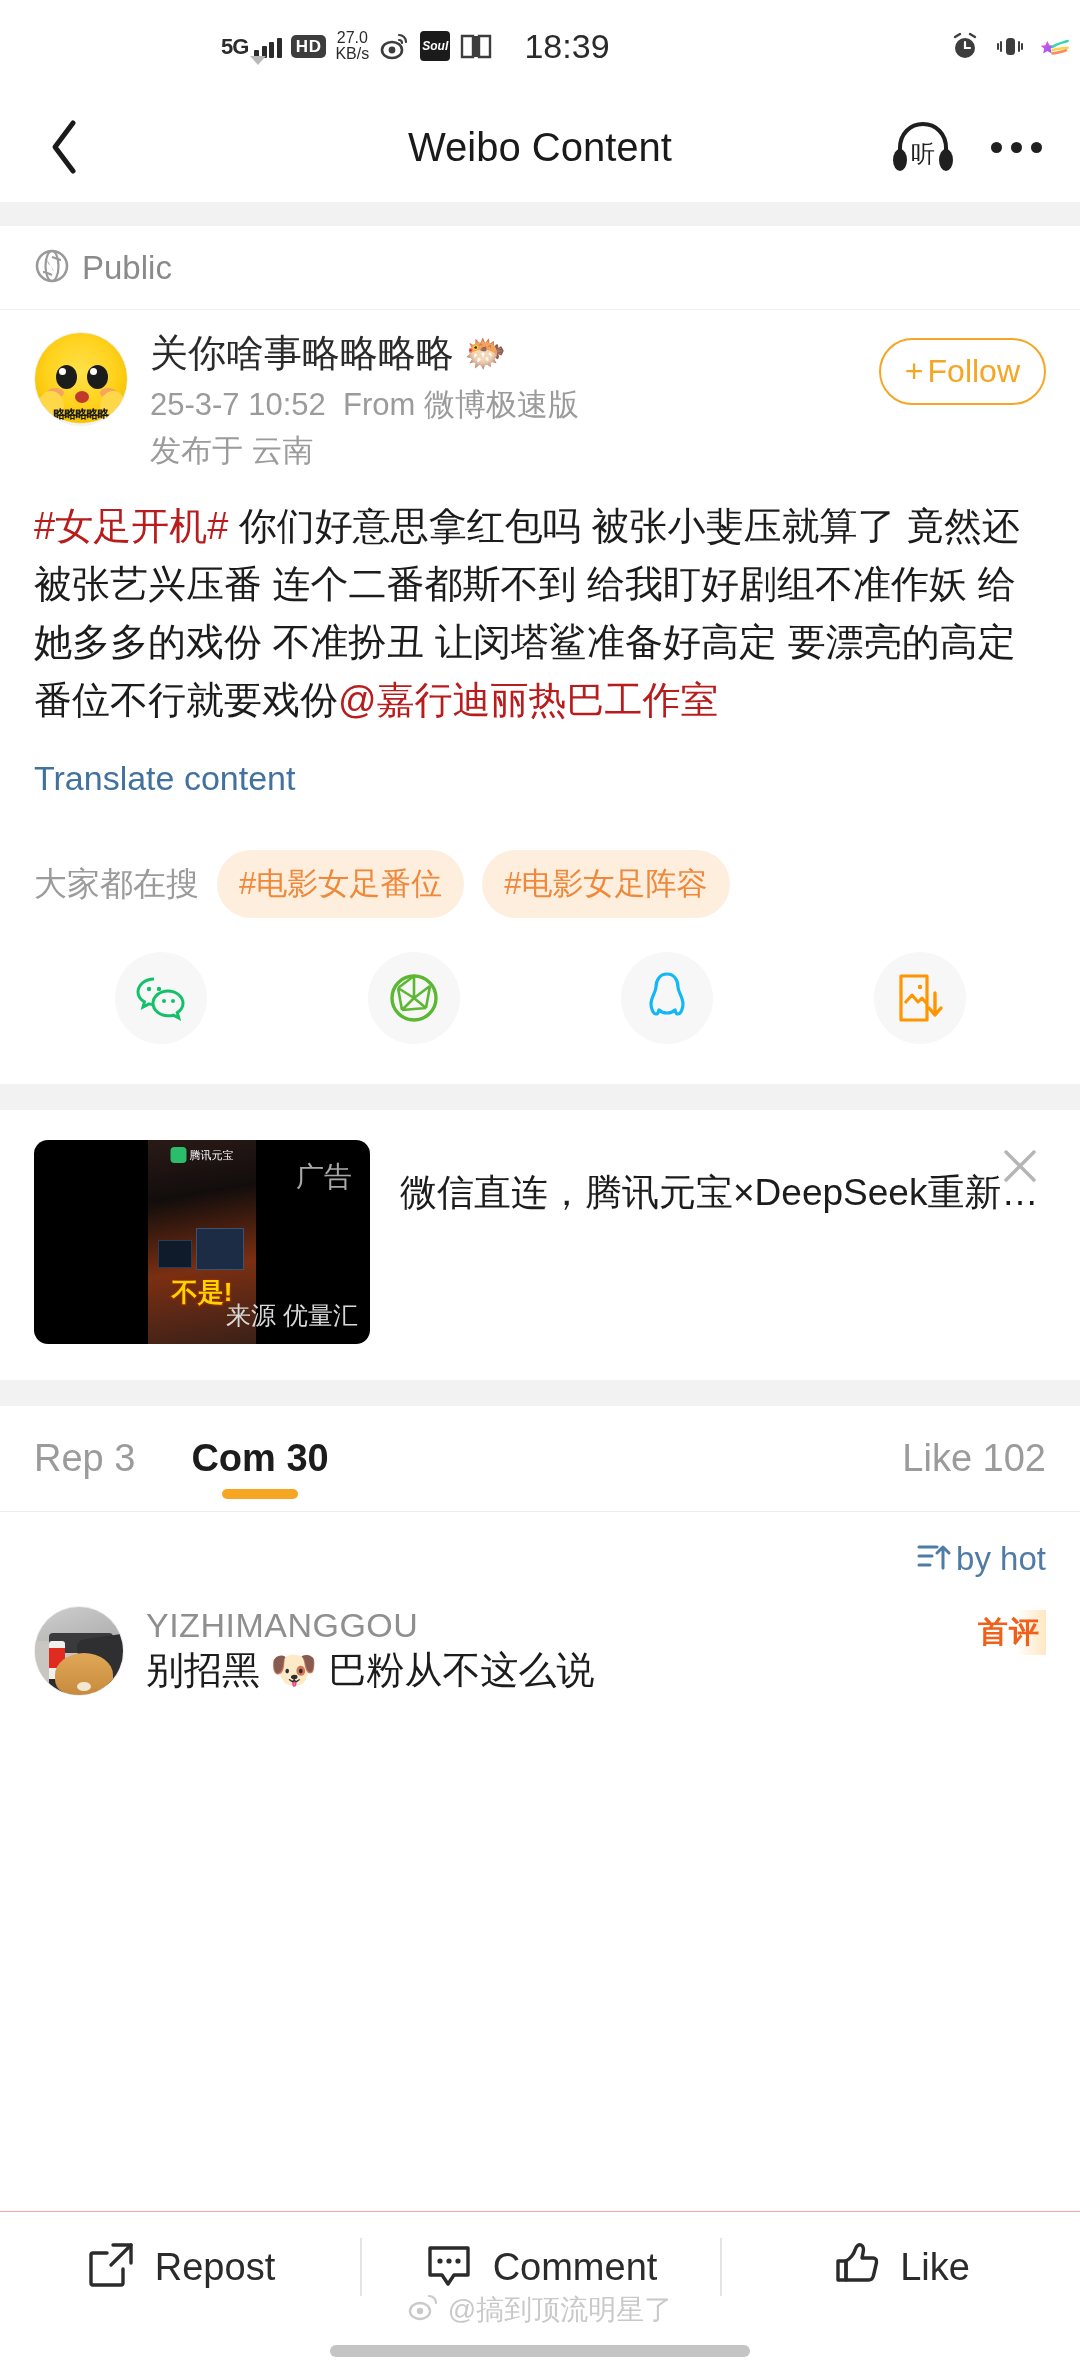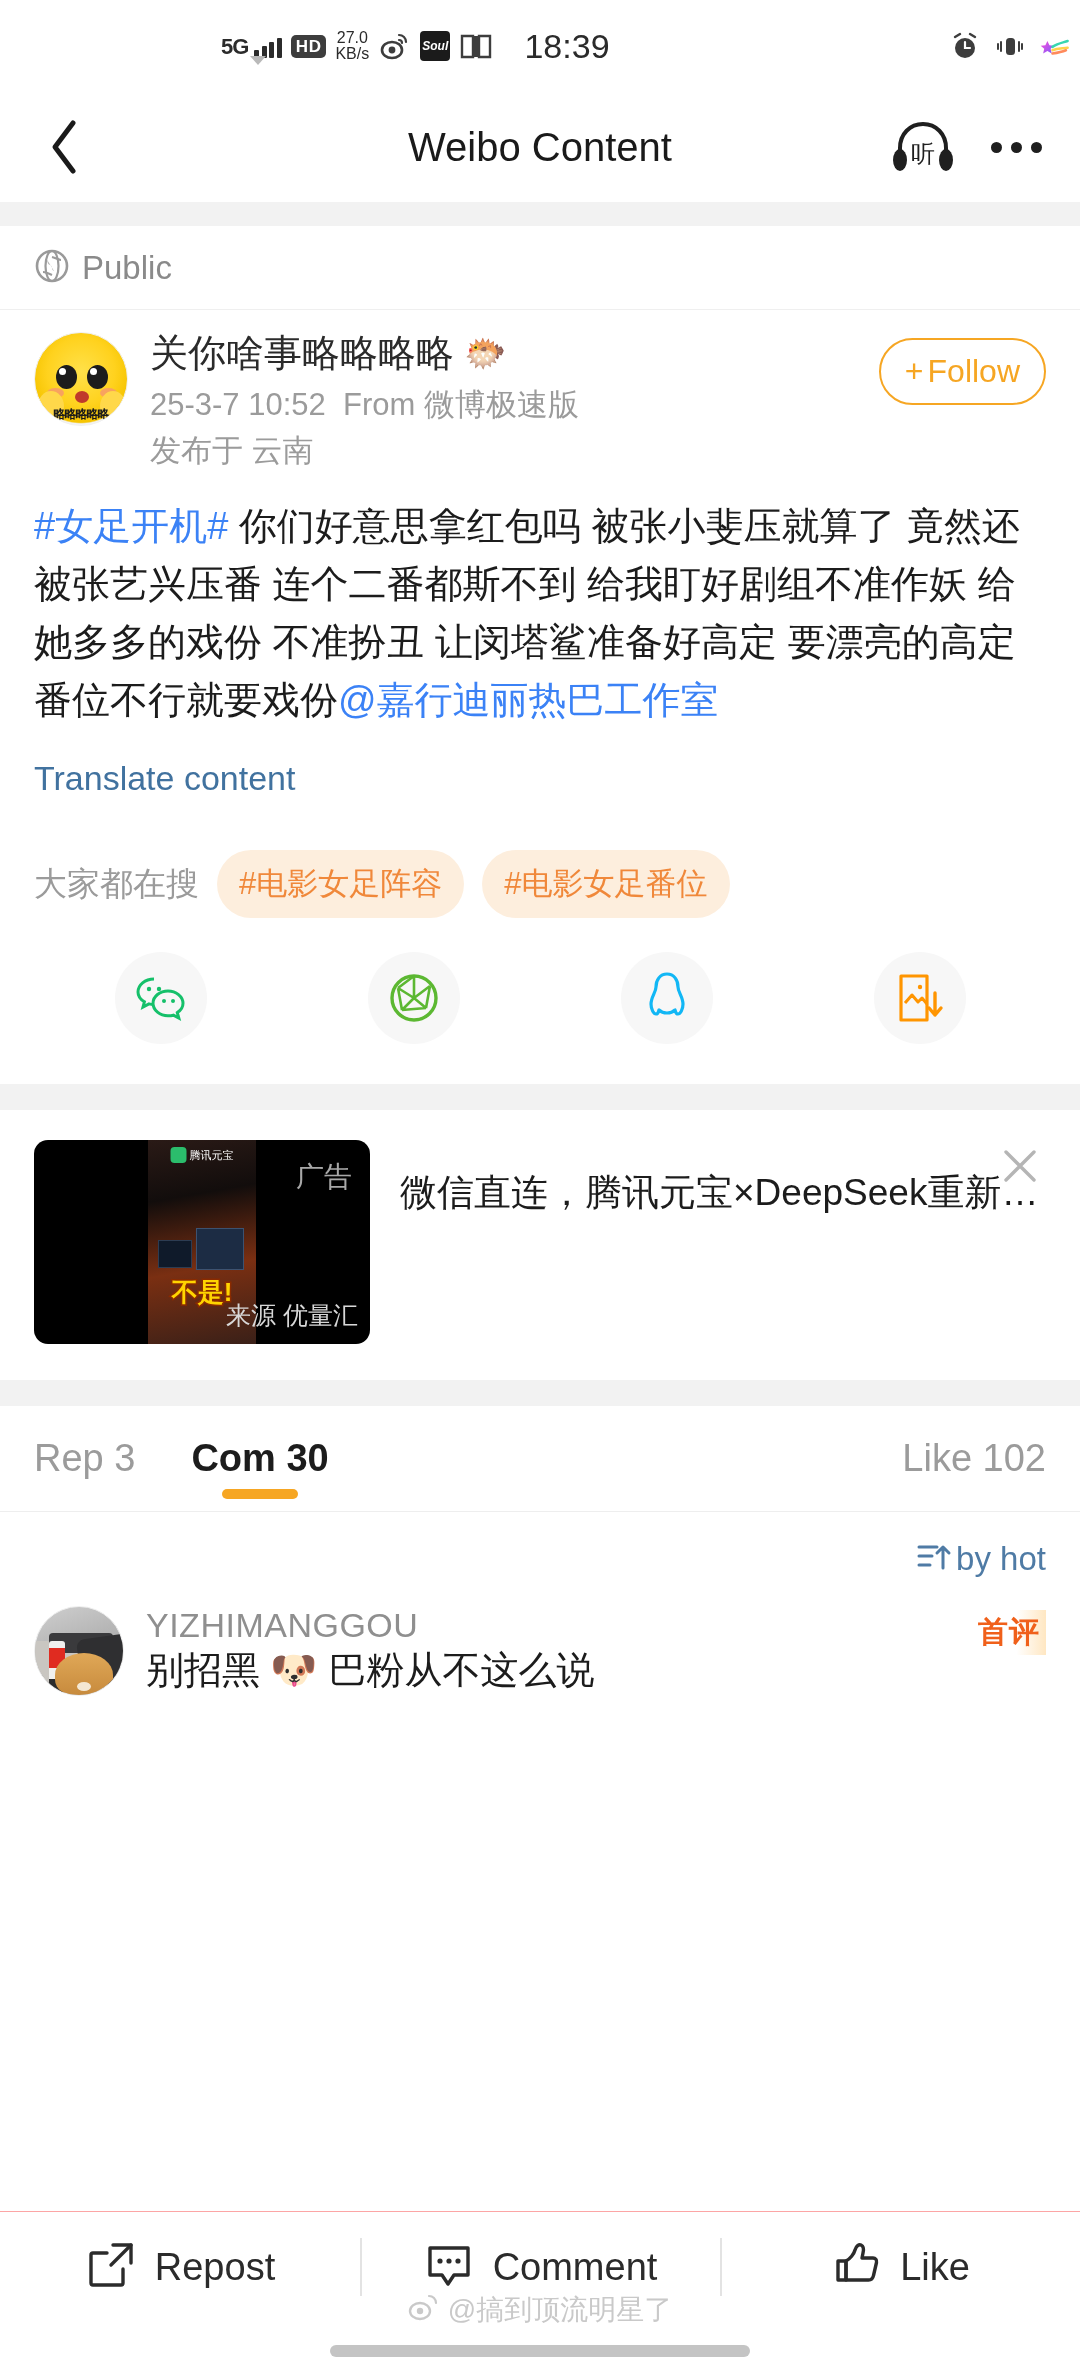--- a/index.html
+++ b/index.html
@@ -101,21 +101,21 @@
     border-radius:46px; padding:13px 24px; font-size:32px;
     display:flex; align-items:center; gap:4px; background:#fff;
     margin-top:6px;
   }
 
   
   .post-body{
     font-size:38px; line-height:1.52; color:#1c1c1c;
     margin-top:26px; word-break:break-all;
   }
-  .hl{ color:#3b82f6; }
+  .hl{ color:#b91c1c; }
   .translate{ font-size:34px; color:#41729f; margin-top:30px; }
 
   
   .trends{ display:flex; align-items:center; gap:18px; padding:52px 34px 0; background:#fff;}
   .trend-label{ font-size:33px; color:#9b9b9b; flex:none;}
   .chip{
     background:#fdeedd; color:#f0883a; font-size:31px;
     border-radius:34px; padding:13px 22px; white-space:nowrap;
   }
 
@@ -371,22 +371,22 @@
 
   <div class="post-body">
     <span class="hl">#女足开机#</span><span> 你们好意思拿红包吗 被张小斐压就算了 竟然还被张艺兴压番 连个二番都斯不到 给我盯好剧组不准作妖 给她多多的戏份 不准扮丑 让闵塔鲨准备好高定 要漂亮的高定 番位不行就要戏份</span><span class="hl">@嘉行迪丽热巴工作室</span>
   </div>
 
   <div class="translate">Translate content</div>
 </div>
 
 <div class="trends">
   <span class="trend-label">大家都在搜</span>
+  <span class="chip">#电影女足番位</span>
   <span class="chip">#电影女足阵容</span>
-  <span class="chip">#电影女足番位</span>
 </div>
 
 <div class="share-row">
   <div class="share-item">
     <div class="share-circle">
       <svg width="54" height="50" viewBox="0 0 54 50">
         <path d="M20 6C11 6 4 12 4 19c0 4 2.5 7.5 6.4 9.8L9 34l6-3.1c1.6.4 3.3.6 5 .6" fill="none" stroke="#15c06a" stroke-width="3"></path>
         <circle cx="15" cy="16" r="2.2" fill="#15c06a"></circle>
           <circle cx="25" cy="16" r="2.2" fill="#15c06a"></circle>
         <path d="M34 18c8 0 15 5.5 15 12.3 0 3.8-2.2 7.1-5.7 9.3L44.8 45l-5.4-2.8c-1.6.4-3.4.6-5.4.6-8 0-15-5.5-15-12.5S26 18 34 18z" fill="none" stroke="#15c06a" stroke-width="3"></path>

